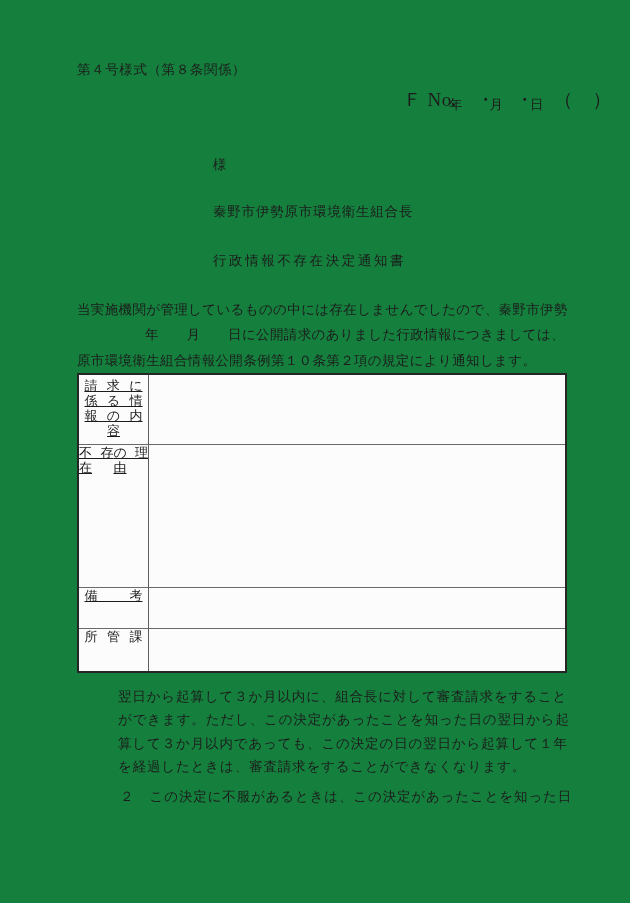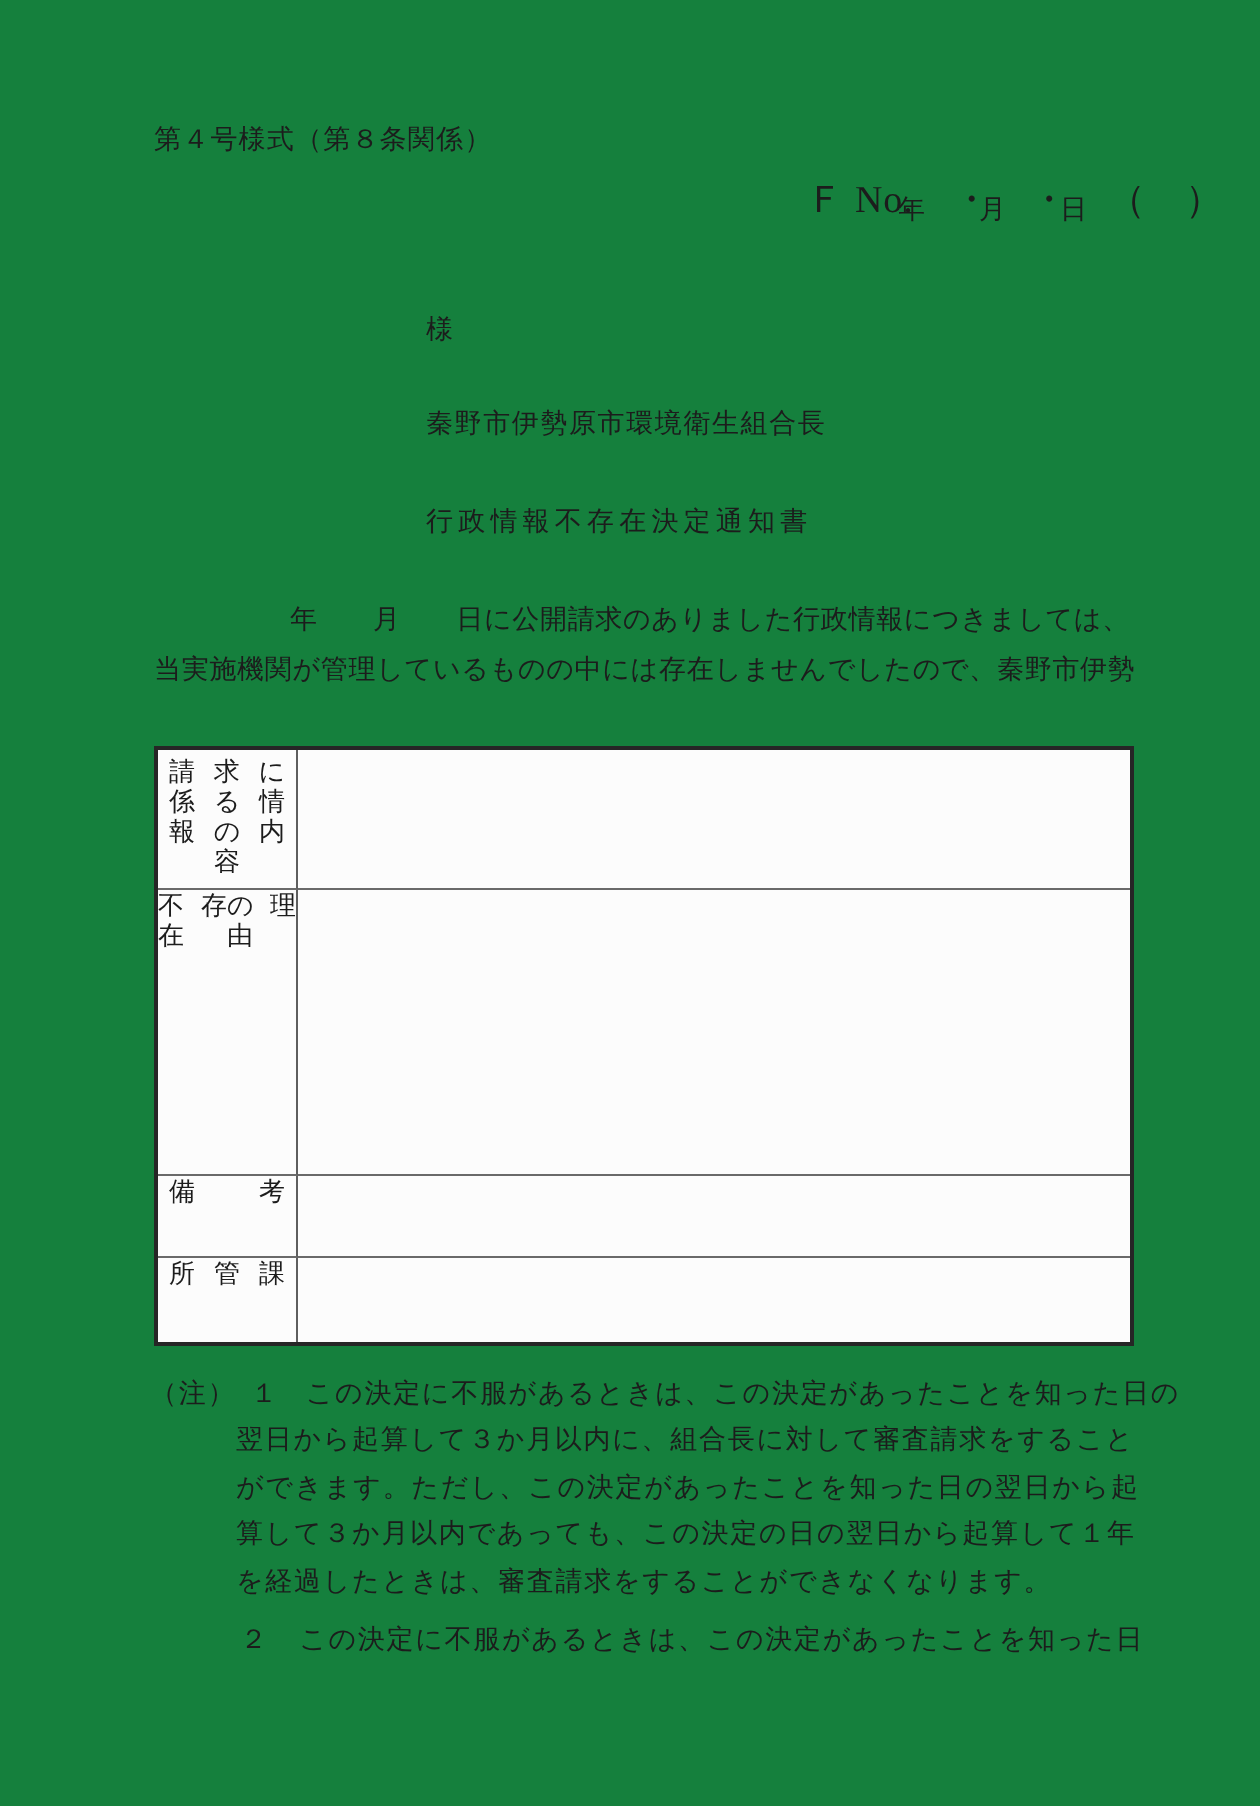--- a/index.html
+++ b/index.html
@@ -30,21 +30,21 @@
     width:490px; height:300px;
     box-sizing:border-box;
     border:2px solid #262626;
     display:grid;
     grid-template-columns:70px 1fr;
     grid-template-rows:70px 143px 41px auto;
     background:#fcfcfc;
   }
   .cell { box-sizing:border-box; }
   .cell.lab { border-right:1px solid #5e5e5e; font-size:13px; color:#1c1c1c; }
-  .rb { border-bottom:1px solid #6a6a6a; }
+  .rb { border-bottom:1px solid #6a6a6a;text-decoration:underline; }
   .lab-top { padding-top:3px; }
   .lab-mid { display:flex; justify-content:center; }
   .lline {
     width:58px; margin:0 auto; line-height:15px;
     text-align:justify; text-align-last:justify; text-justify:inter-character;
   }
   .lline.c { text-align:center; text-align-last:center; }
 
   .notes { position:absolute; left:75px; top:685px;
            font-size:13.5px; letter-spacing:0.85px; }
@@ -61,22 +61,23 @@
 <div class="page">
 
   <div class="abs form-no">第４号様式（第８条関係）</div>
   <div class="abs doc-no">Ｆ No.　・　・　（　）</div>
   <div class="abs date-line">年　　月　　日</div>
   <div class="abs addressee">様</div>
   <div class="abs doc-title">行政情報不存在決定通知書</div>
   <div class="abs sender">秦野市伊勢原市環境衛生組合長</div>
 
   <div class="body-par">
+    <div class="body-line">当実施機関が管理しているものの中には存在しませんでしたので、秦野市伊勢</div>
     <div class="body-line indent1">年　　月　　日に公開請求のありました行政情報につきましては、</div>
-    <div class="body-line">当実施機関が管理しているものの中には存在しませんでしたので、秦野市伊勢</div>
+    <div class="body-line">原市環境衛生組合情報公開条例第１０条第２項の規定により通知します。</div>
   </div>
 
   <div class="doc-table">
 
     <div class="cell lab lab-top rb">
       <div class="lline">請求に</div>
       <div class="lline">係る情</div>
       <div class="lline">報の内</div>
       <div class="lline c">容</div>
     </div>
@@ -94,25 +95,20 @@
     <div class="cell rb"></div>
 
     <div class="cell lab lab-mid">
       <div class="lline">所管課</div>
     </div>
     <div class="cell"></div>
 
   </div>
 
   <div class="notes">
-    <div class="nline">
-      <span class="nmarker">（注）</span>
-      <span class="nnum">１</span>
-      <span class="ntext">この決定に不服があるときは、この決定があったことを知った日の</span>
-    </div>
     <div class="nline cont">翌日から起算して３か月以内に、組合長に対して審査請求をすること</div>
     <div class="nline cont">ができます。ただし、この決定があったことを知った日の翌日から起</div>
     <div class="nline cont">算して３か月以内であっても、この決定の日の翌日から起算して１年</div>
     <div class="nline cont">を経過したときは、審査請求をすることができなくなります。</div>
     <div class="nline note2">
       <span>２</span>
       <span class="ntext2">この決定に不服があるときは、この決定があったことを知った日</span>
     </div>
   </div>
 

